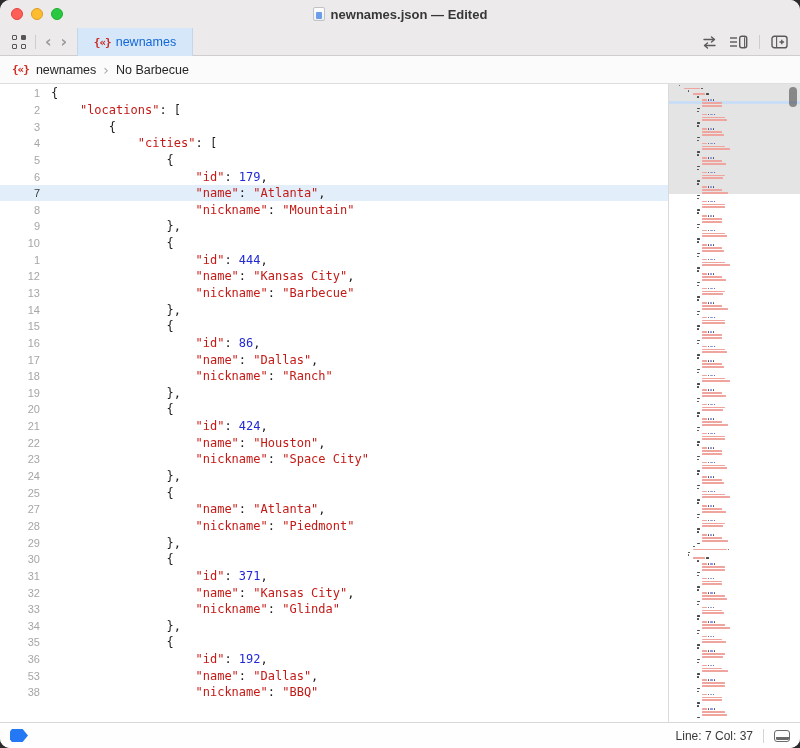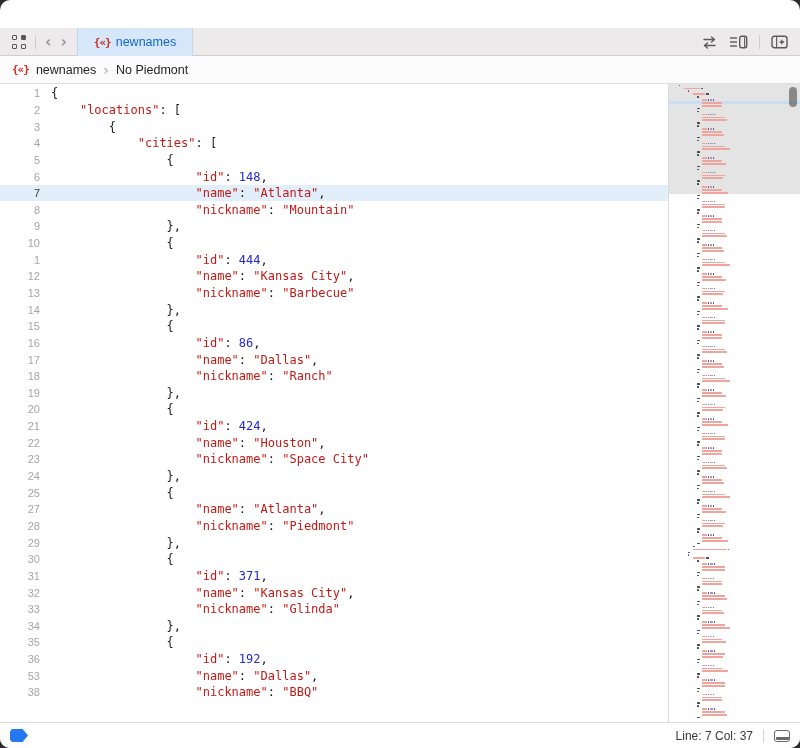--- a/index.html
+++ b/index.html
@@ -70,20 +70,31 @@
   #position{font-size:12px;color:#3a3a3a;}
   .bb-sep{width:1px;height:14px;background:#d4d4d4;}
   .bbar-icon{width:16px;height:12px;border:1.4px solid #6b6b6b;border-radius:3px;position:relative;}
   .bbar-icon::after{content:"";position:absolute;left:0.5px;right:0.5px;bottom:0.5px;height:3.5px;background:#6b6b6b;border-radius:0 0 1.5px 1.5px;}
 </style>
 </head>
 <body>
 
 <div id="window">
 
+  <div id="titlebar">
+    <div class="lights">
+      <span class="light red"></span>
+      <span class="light yellow"></span>
+      <span class="light green"></span>
+    </div>
+    <div id="title-wrap">
+      <span id="doc-icon"></span>
+      <span id="window-title">newnames.json — Edited</span>
+    </div>
+  </div>
 
   <div id="tabbar">
     <div class="tb-left">
       <span class="grid-icon">
           <i></i>
           <i></i>
           <i></i>
           <i></i>
         </span>
       <span class="sep-v"></span>
@@ -127,21 +138,21 @@
             </g>
           </svg>
       </span>
     </div>
   </div>
 
   <div id="crumbbar">
     <span class="json-glyph">{«}</span>
     <span id="crumb-file">newnames</span>
     <span id="crumb-sep">›</span>
-    <span id="crumb-sel">No Piedmont</span>
+    <span id="crumb-sel">No Barbecue</span>
   </div>
 
   <div id="main">
     <div id="code">
         <div class="cl">
           <span class="num">1</span>
           <span class="txt">{</span>
         </div>
         <div class="cl">
           <span class="num">2</span>
@@ -154,21 +165,21 @@
         <div class="cl">
           <span class="num">4</span>
           <span class="txt">            <span class="s">"cities"</span>: [</span>
         </div>
         <div class="cl">
           <span class="num">5</span>
           <span class="txt">                {</span>
         </div>
         <div class="cl">
           <span class="num">6</span>
-          <span class="txt">                    <span class="s">"id"</span>: <span class="n">148</span>,</span>
+          <span class="txt">                    <span class="s">"id"</span>: <span class="n">179</span>,</span>
         </div>
         <div class="cl active">
           <span class="num">7</span>
           <span class="txt">                    <span class="s">"name"</span>: <span class="s">"Atlanta"</span>,</span>
         </div>
         <div class="cl">
           <span class="num">8</span>
           <span class="txt">                    <span class="s">"nickname"</span>: <span class="s">"Mountain"</span></span>
         </div>
         <div class="cl">

